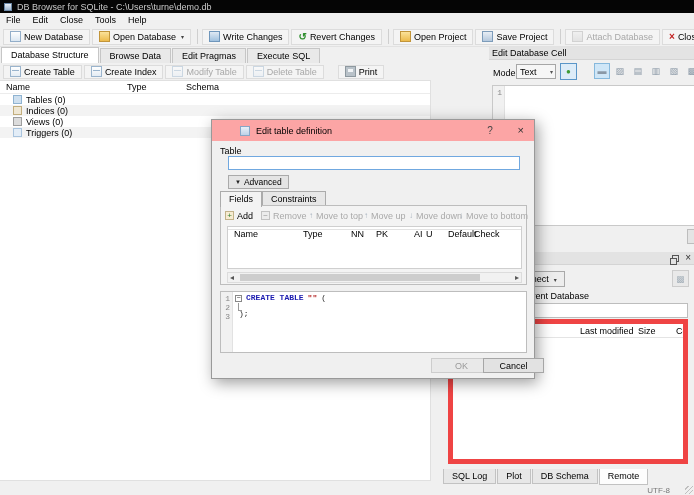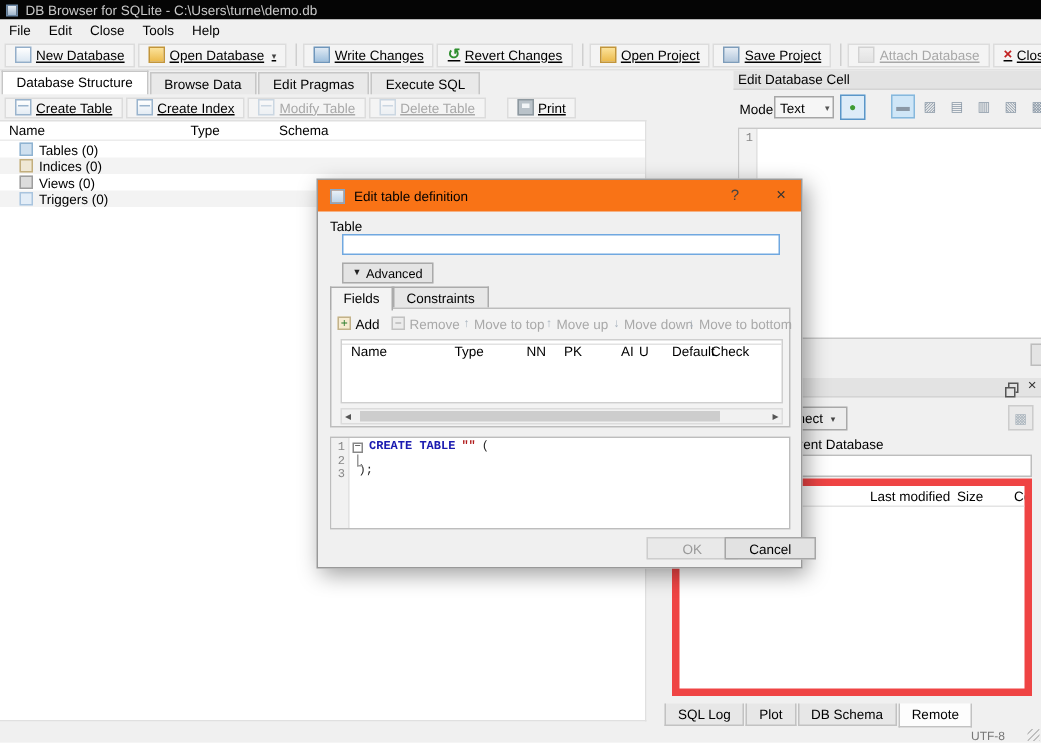--- a/index.html
+++ b/index.html
@@ -20,21 +20,21 @@
   
   .menubar { position:absolute; left:0; top:13px; width:694px; height:14px;
     background:#f0f0f0; display:flex; align-items:center; }
   .menu { padding:0 6px; }
 
   
   .maintb { position:absolute; left:0; top:27px; width:694px; height:20px;
     background:#f0f0f0; border-bottom:1px solid #e2e2e2;
     display:flex; align-items:center; padding-left:3px; }
   .tbtn { display:flex; align-items:center; gap:3px; height:16px; padding:0 6px;
-    border:1px solid #dcdcdc; background:#f4f4f4; margin-right:2px; white-space:nowrap;text-decoration:underline; }
+    border:1px solid #dcdcdc; background:#f4f4f4; margin-right:2px; white-space:nowrap; }
   .tbtn.dis { color:#a8a8a8; }
   .tbtn.dis .ic { opacity:.45; }
   .sepv { width:1px; height:15px; background:#cfcfcf; margin:0 4px; flex:none; }
   .dd { font-size:6px; color:#444; margin-left:2px; }
 
   .ic { width:11px; height:11px; flex:none; display:inline-block; }
   .ic-newdb { background:linear-gradient(#fff,#dbe7f2); border:1px solid #93aec9; }
   .ic-folder { background:linear-gradient(#fbe29a,#ecba4b); border:1px solid #c2953a; }
   .ic-write  { background:linear-gradient(#dfe9f3,#9fc0de); border:1px solid #6f96bb; }
   .ic-save   { background:linear-gradient(#e8eef5,#b4c8dd); border:1px solid #7d9cba; }
@@ -119,22 +119,22 @@
   .btab { padding:2px 8px; background:#e7e7e7; border:1px solid #c2c2c2; border-top:none; margin-right:1px; }
   .btab.active { background:#fdfdfd; padding-bottom:3px; }
   .statusbar { position:absolute; left:0; top:486px; width:694px; height:9px; background:#f0f0f0; }
   .enc { position:absolute; right:24px; top:0; font-size:8px; color:#777; }
   .grip { position:absolute; right:1px; bottom:1px; width:8px; height:8px;
     background:repeating-linear-gradient(135deg, transparent 0 2px, #bfbfbf 2px 3px); }
 
   
   .dialog { position:absolute; left:211px; top:119px; width:324px; height:260px;
     background:#f0f0f0; border:1px solid #999; box-shadow:3px 4px 14px rgba(0,0,0,.38); z-index:20; }
-  .dtitle { position:absolute; left:0; top:0; right:0; height:21px; background:#f97316;
-    display:flex; align-items:center; }
+  .dtitle { position:absolute; left:0; top:0; right:0; height:21px; background:#fca5a5;
+    display:flex; align-items:center;padding-left:20px; }
   .dico { width:10px; height:10px; margin:0 6px 0 8px; background:linear-gradient(#eaf1f8,#bcd2e8);
     border:1px solid #87a6c6; }
   .dhelp { position:absolute; right:38px; top:5px; width:12px; text-align:center; color:#444; font-size:10px; }
   .dclose { position:absolute; right:10px; top:4px; font-size:11px; color:#333; }
   .dlabel-table { left:8px; top:26px; }
   .dinput { position:absolute; left:16px; top:36px; width:292px; height:14px;
     border:1px solid #70a8e0; background:#fff; font-size:9px; padding:0 2px;
     font-family:"Liberation Sans", sans-serif; }
   .dadv { left:16px; top:55px; height:14px; padding:0 6px; background:#e4e4e4;
     border:1px solid #aaa; display:inline-flex; align-items:center; gap:3px; font-size:8.5px; }

